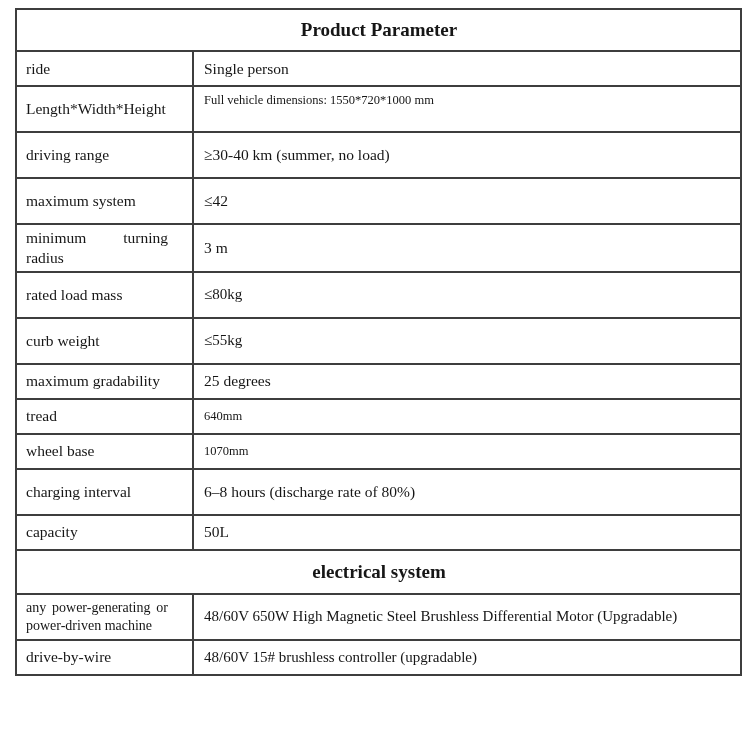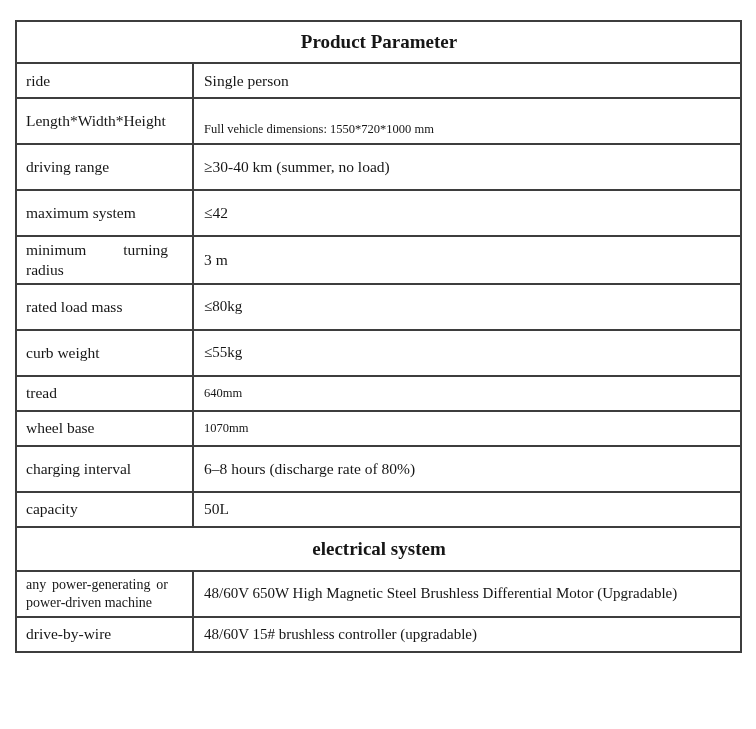--- a/index.html
+++ b/index.html
@@ -6,21 +6,21 @@
   html, body { margin: 0; padding: 0; }
   body {
     width: 756px; height: 729px;
     background: #ffffff;
     font-family: "Liberation Serif", "DejaVu Serif", serif;
     color: #161616;
   }
   .page { position: relative; width: 756px; height: 729px; overflow: hidden; }
 
   table.param-table {
-    position: absolute; left: 15px; top: 20px;
+    position: absolute; left: 15px; top: 8px;
     width: 725px;
     border-collapse: collapse;
     table-layout: fixed;
     border-radius: 32px;
   }
   .param-table td {
     border: 2px solid #3e3e3e;
     vertical-align: middle;
     padding: 3px 8px 3px 9px;
     line-height: 1.28;
@@ -46,21 +46,21 @@
   tr.r-short { height: 35px; }
 
   td.label-cell { font-size: 15.5px; margin-top: 8px; }
   td.label-cell.l-justify { text-align: justify; padding-right: 24px; }
   td.label-cell.l-small { font-size: 14px; padding-right: 24px; }
 
   td.value-cell { padding-left: 10px; }
   td.value-cell.v-large  { font-size: 15.5px; }
   td.value-cell.v-medium { font-size: 15px; }
   td.value-cell.v-small  { font-size: 12.5px; }
-  td.value-cell.v-top    { vertical-align: top; padding-top: 22px; margin-left: 16px; }
+  td.value-cell.v-top    { vertical-align: top; padding-top: 5px; margin-left: 16px; }
 </style>
 </head>
 <body>
 
 <div class="page">
   <table class="param-table">
     <colgroup>
       <col class="c-label">
       <col class="c-value">
     </colgroup>
@@ -97,20 +97,24 @@
   <tr class="r-tall">
     <td class="label-cell">rated load mass</td>
     <td class="value-cell v-medium">≤80kg</td>
   </tr>
 
   <tr class="r-tall">
     <td class="label-cell">curb weight</td>
     <td class="value-cell v-medium">≤55kg</td>
   </tr>
 
+  <tr class="r-short">
+    <td class="label-cell">maximum gradability</td>
+    <td class="value-cell v-large">25 degrees</td>
+  </tr>
 
 
   <tr class="r-short">
     <td class="label-cell">tread</td>
     <td class="value-cell v-small">640mm</td>
   </tr>
 
   <tr class="r-short">
     <td class="label-cell">wheel base</td>
     <td class="value-cell v-small">1070mm</td>

